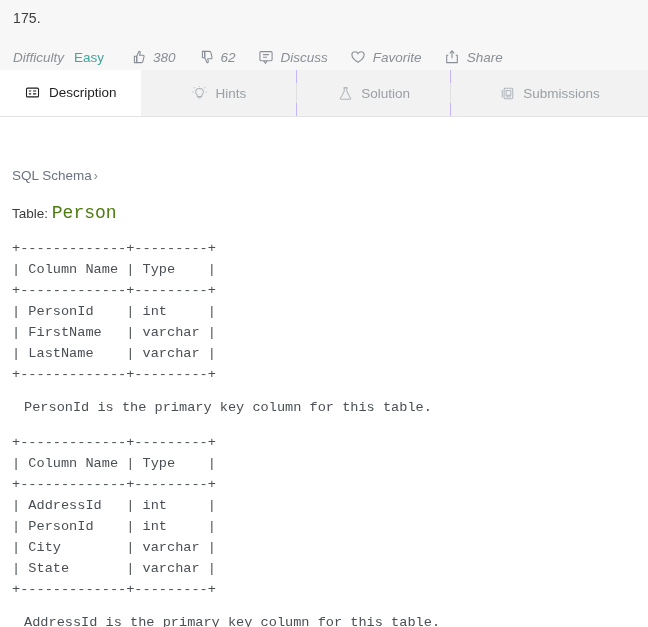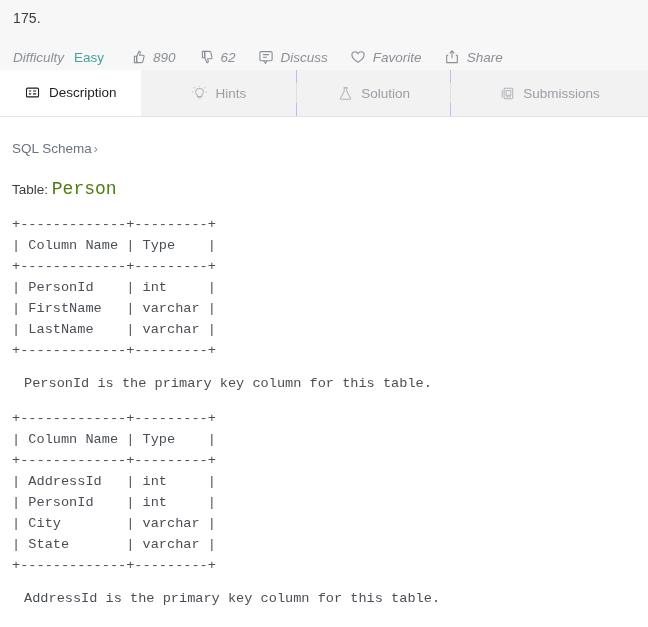--- a/index.html
+++ b/index.html
@@ -105,21 +105,22 @@
   
   .content {
     padding: 20px 12px 0 12px;
     background: #fff;
   }
   .schema-link {
     font-size: 13.5px;
     color: #6b7280;
     margin-bottom: 0;
     display: inline-block;
-    line-height: 24px;
+    line-height: 17px;
+    margin-top: 30px;
   }
   .schema-link .chev { font-size: 12px; margin-left: 2px; color:#8a8f96; }
 
   .tbl-label {
     font-size: 13.5px;
     color: #3c3c3c;
     margin-top: 18px;
     line-height: 20px;
   }
   .tbl-label .mono {
@@ -164,21 +165,21 @@
       </span>
       <span class="easy-val">Easy</span>
 
       <span class="meta-item">
         <span class="ico">
           <svg width="16" height="16" viewBox="0 0 16 16" fill="none" stroke="#8a8f96" stroke-width="1.1">
             <path d="M4.4 7.2 L6.6 7.2 L6.6 13.6 L4.4 13.6 Z"></path>
             <path d="M6.8 7.2 L9.0 2.2 C9.9 2.2 10.4 2.9 10.2 3.8 L9.7 6.2 L13.0 6.2 C13.8 6.2 14.2 6.9 14.0 7.6 L12.9 12.3 C12.75 13.1 12.2 13.6 11.4 13.6 L6.8 13.6 Z"></path>
           </svg>
         </span>
-        <span class="count">890</span>
+        <span class="count">380</span>
       </span>
 
       <span class="meta-item">
         <span class="ico">
           <svg width="16" height="16" viewBox="0 0 16 16" fill="none" stroke="#8a8f96" stroke-width="1.1">
             <path d="M4.4 8.8 L6.6 8.8 L6.6 2.4 L4.4 2.4 Z"></path>
             <path d="M6.8 8.8 L9.0 13.8 C9.9 13.8 10.4 13.1 10.2 12.2 L9.7 9.8 L13.0 9.8 C13.8 9.8 14.2 9.1 14.0 8.4 L12.9 3.7 C12.75 2.9 12.2 2.4 11.4 2.4 L6.8 2.4 Z"></path>
           </svg>
         </span>
         <span class="count">62</span>

